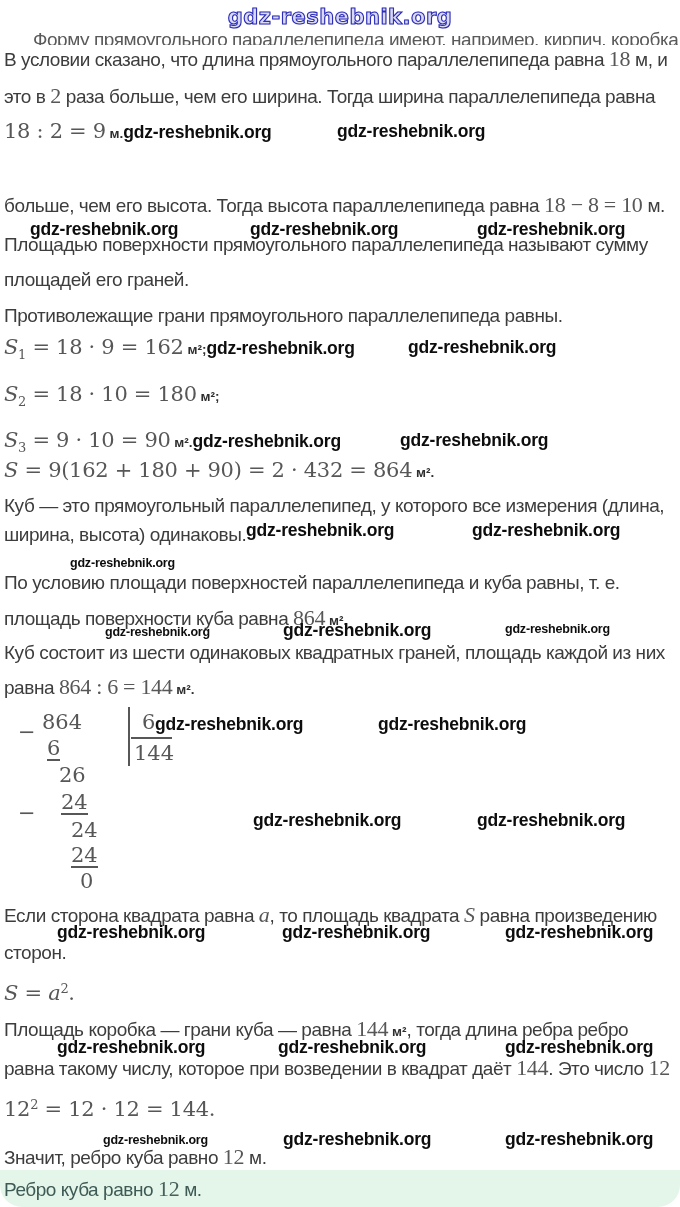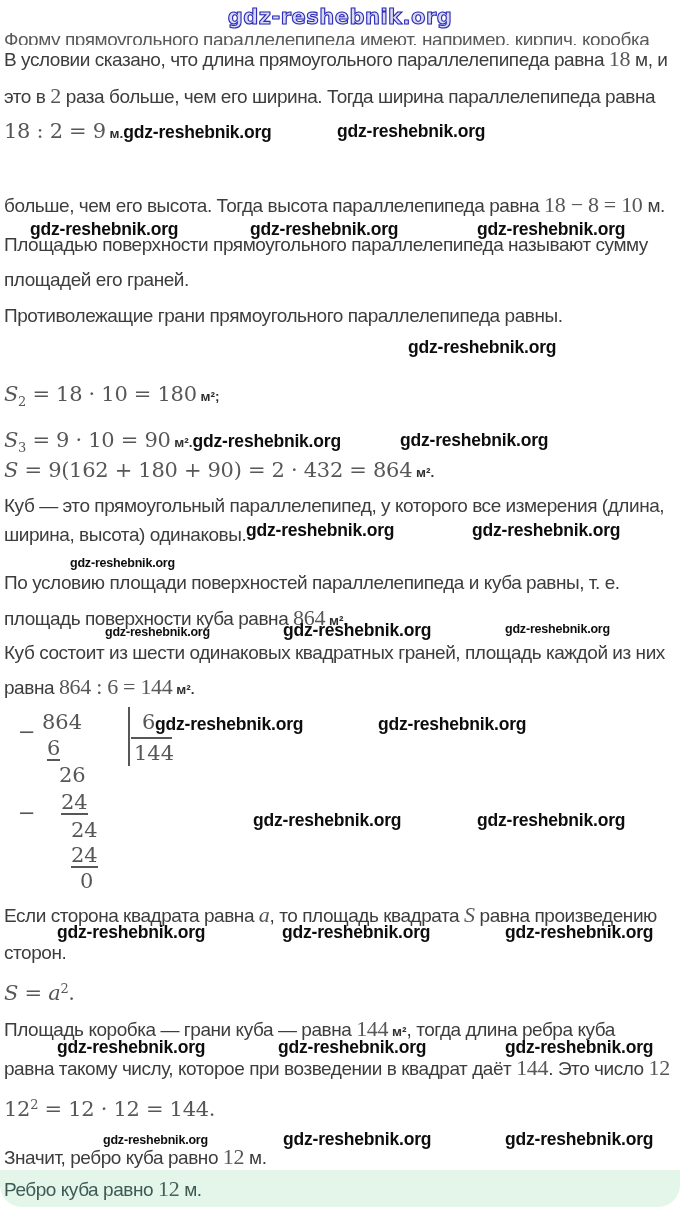--- a/index.html
+++ b/index.html
@@ -21,21 +21,21 @@
   .sp{font-size:13px;vertical-align:7px;}
   
   .u{font:700 13.5px "Liberation Sans",sans-serif;color:#2e2e2e;letter-spacing:0;}
   
   .wm{position:absolute;white-space:nowrap;
       font:600 17.5px "Liberation Sans",sans-serif;color:#0d0d0d;letter-spacing:-.2px;}
   .wm-sm{font-size:12.5px;}
   .wm-in{font:600 17.5px "Liberation Sans",sans-serif;color:#0d0d0d;letter-spacing:-.2px;}
   
   .clip{position:absolute;top:30px;left:4px;height:15px;overflow:hidden;}
-  .clip span{font:400 19px/19px "Liberation Sans",sans-serif;color:#5a5a5a;letter-spacing:-.45px;white-space:nowrap;}
+  .clip span{font:400 19px/19px "Liberation Sans",sans-serif;color:#5a5a5a;letter-spacing:-.45px;white-space:nowrap;margin-left:29px;}
   
   .dv{position:absolute;white-space:nowrap;font:21px/24px "DejaVu Serif",serif;color:#575757;}
   .ul{border-bottom:2px solid #575757;padding-bottom:0;line-height:22px;}
   .dline{position:absolute;background:#575757;}
   
   .answer{position:absolute;left:0;top:1170px;width:680px;height:37px;background:#e4f6ea;}
   .answer-text{position:absolute;left:4px;top:7px;white-space:nowrap;
       font:400 19px/24px "Liberation Sans",sans-serif;color:#3e5a55;letter-spacing:-.45px;}
   .answer-text .mi{color:#46605b;}
 </style>
@@ -58,20 +58,21 @@
   <div class="t" style="top:193px"><span>больше, чем его высота. Тогда высота параллелепипеда равна </span><span class="mi">18 − 8 = 10</span><span> м.</span></div>
 
   <div class="wm" style="left:30px;top:219px">gdz-reshebnik.org</div>
   <div class="wm" style="left:250px;top:219px">gdz-reshebnik.org</div>
   <div class="wm" style="left:477px;top:219px">gdz-reshebnik.org</div>
 
   <div class="t" style="top:233px">Площадью поверхности прямоугольного параллелепипеда называют сумму</div>
   <div class="t" style="top:268px">площадей его граней.</div>
   <div class="t" style="top:304px">Противолежащие грани прямоугольного параллелепипеда равны.</div>
 
+  <div class="m" style="top:334px"><span class="it">S</span><span class="sb">1</span><span> = 18 · 9 = 162</span><span class="u"> м²;</span><span class="wm-in">gdz-reshebnik.org</span></div>
   <div class="wm" style="left:408px;top:337px">gdz-reshebnik.org</div>
   <div class="m" style="top:381px"><span class="it">S</span><span class="sb">2</span><span> = 18 · 10 = 180</span><span class="u"> м²;</span></div>
   <div class="m" style="top:427px"><span class="it">S</span><span class="sb">3</span><span> = 9 · 10 = 90</span><span class="u"> м².</span><span class="wm-in">gdz-reshebnik.org</span></div>
   <div class="wm" style="left:400px;top:430px">gdz-reshebnik.org</div>
   <div class="m" style="top:457px"><span class="it">S</span><span> = 9(162 + 180 + 90) = 2 · 432 = 864</span><span class="u"> м².</span></div>
 
   <div class="t" style="top:494px">Куб — это прямоугольный параллелепипед, у которого все измерения (длина,</div>
   <div class="wm" style="left:246px;top:520px">gdz-reshebnik.org</div>
   <div class="wm" style="left:472px;top:520px">gdz-reshebnik.org</div>
   <div class="t" style="top:523px">ширина, высота) одинаковы.</div>
@@ -104,21 +105,21 @@
   <div class="wm" style="left:253px;top:810px">gdz-reshebnik.org</div>
   <div class="wm" style="left:477px;top:810px">gdz-reshebnik.org</div>
 
   <div class="t" style="top:903px"><span>Если сторона квадрата равна </span><span class="mi it">a</span><span>, то площадь квадрата </span><span class="mi it">S</span><span> равна произведению</span></div>
   <div class="wm" style="left:57px;top:922px">gdz-reshebnik.org</div>
   <div class="wm" style="left:282px;top:922px">gdz-reshebnik.org</div>
   <div class="wm" style="left:505px;top:922px">gdz-reshebnik.org</div>
   <div class="t" style="top:941px">сторон.</div>
   <div class="m" style="top:976px"><span class="it">S</span><span> = </span><span class="it">a</span><span class="sp">2</span><span>.</span></div>
 
-  <div class="t" style="top:1017px"><span>Площадь коробка — грани куба — равна </span><span class="mi">144</span><span class="u"> м²</span><span>, тогда длина ребра куба</span></div>
+  <div class="t" style="top:1017px"><span>Площадь коробка — грани куба — равна </span><span class="mi">144</span><span class="u"> м²</span><span>, тогда длина ребра ребро</span></div>
   <div class="wm" style="left:57px;top:1037px">gdz-reshebnik.org</div>
   <div class="wm" style="left:278px;top:1037px">gdz-reshebnik.org</div>
   <div class="wm" style="left:505px;top:1037px">gdz-reshebnik.org</div>
   <div class="t" style="top:1056px"><span>равна такому числу, которое при возведении в квадрат даёт </span><span class="mi">144</span><span>. Это число </span><span class="mi">12</span></div>
   <div class="m" style="top:1092px"><span>12</span><span class="sp">2</span><span> = 12 · 12 = 144.</span></div>
 
   <div class="wm wm-sm" style="left:103px;top:1133px">gdz-reshebnik.org</div>
   <div class="wm" style="left:283px;top:1129px">gdz-reshebnik.org</div>
   <div class="wm" style="left:505px;top:1129px">gdz-reshebnik.org</div>
   <div class="t" style="top:1145px"><span>Значит, ребро куба равно </span><span class="mi">12</span><span> м.</span></div>

